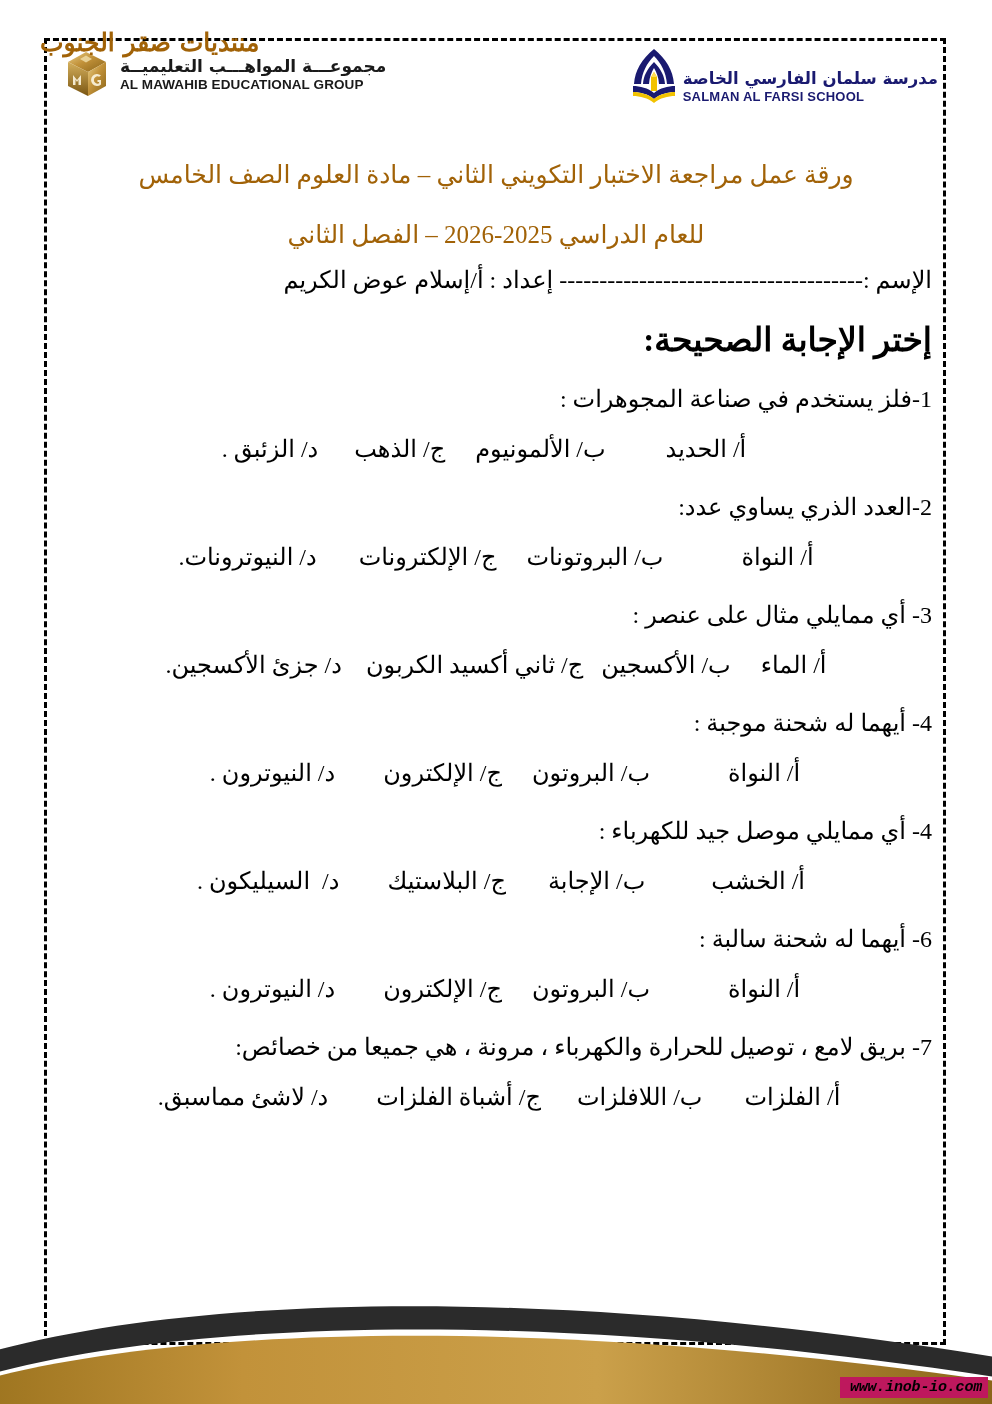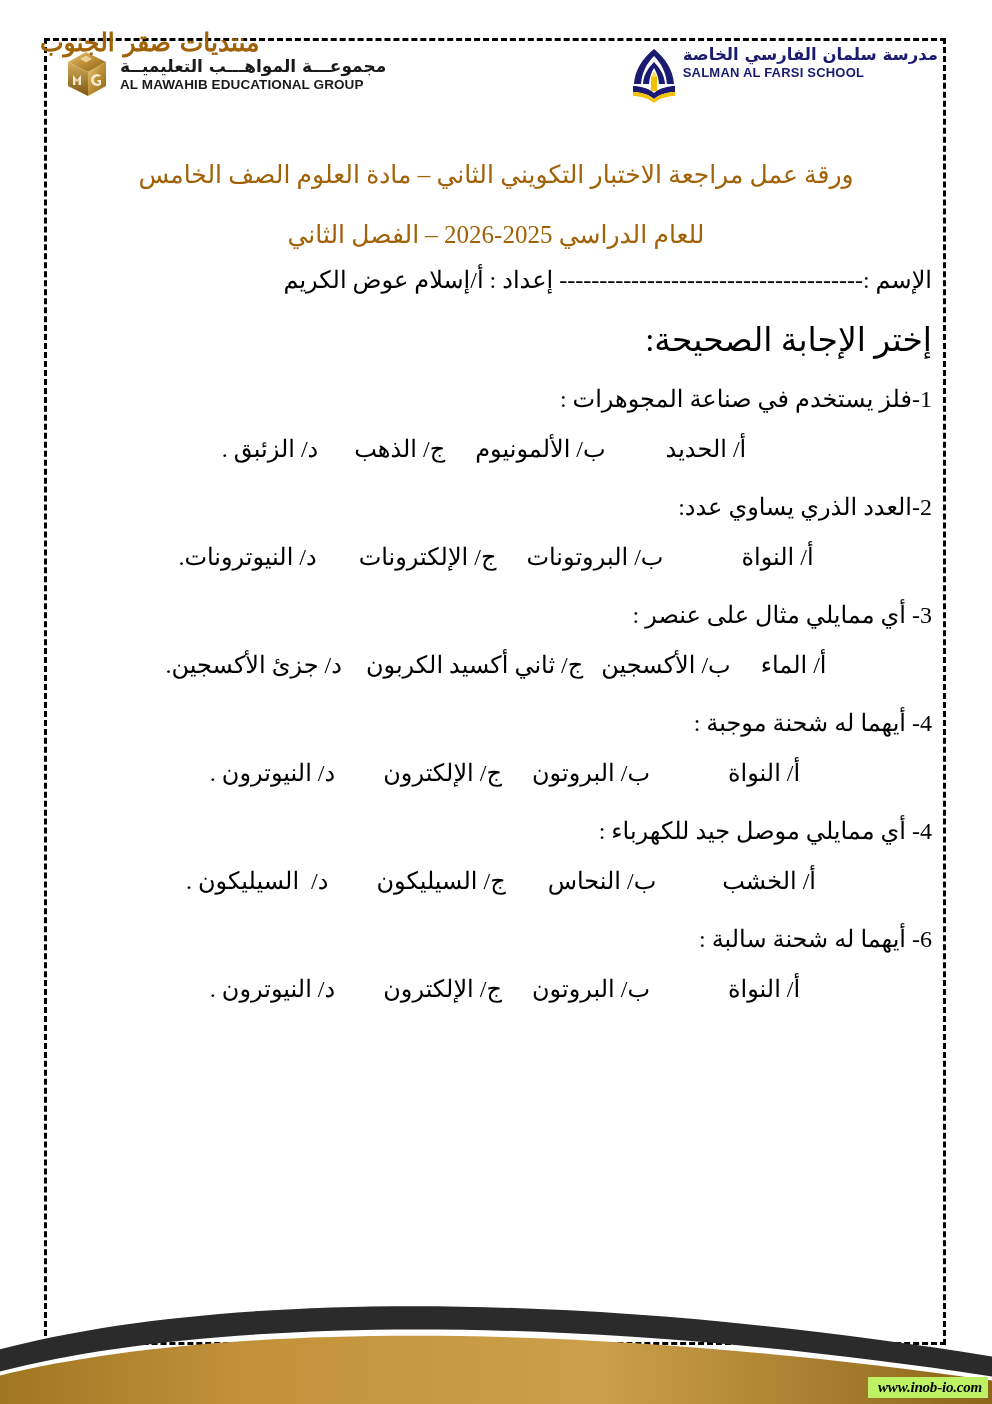--- a/index.html
+++ b/index.html
@@ -68,21 +68,21 @@
     font-family: "Liberation Sans", sans-serif;
     font-size: 13.5px;
     font-weight: bold;
     color: #1a1a1a;
     letter-spacing: 0.1px;
     margin-top: 2px;
   }
 
   .brand-right {
     display: flex;
-    align-items: flex-start;
+    align-items: flex-end;
     gap: 4px;
     direction: ltr;
   }
   .brand-right-text { display: flex; flex-direction: column; line-height: 1.08; }
   .farsi-ar {
     font-family: "DejaVu Sans", sans-serif;
     font-size: 16.5px;
     font-weight: bold;
     color: #1a1a70;
     direction: rtl;
@@ -141,21 +141,21 @@
     color: #000;
     text-align: right;
     margin-bottom: 26px;
     white-space: nowrap;
     direction: rtl;
   }
 
   .section-heading {
     font-family: "Liberation Serif", serif;
     font-size: 33px;
-    font-weight: normal;
+    font-weight: bold;
     color: #000;
     text-align: right;
     margin-bottom: 22px;
     padding-left: 90px;
   }
 
   .q-block { margin-bottom: 0px; }
 
   .q-text {
     font-family: Liberation Serif, serif;
@@ -202,22 +202,22 @@
     width: 992px;
     height: 130px;
     overflow: hidden;
     z-index: 3;
   }
 
   .site-watermark {
     position: absolute;
     right: 4px;
     bottom: 6px;
-    background: #bef264;
-    font-family: Liberation Serif, serif;
+    background: #be185d;
+    font-family: Liberation Mono, monospace;
     font-style: italic;
     font-weight: bold;
     font-size: 15px;
     color: #000;
     padding: 2px 6px 2px 10px;
     z-index: 9;
     letter-spacing: -0.2px;
   }
 </style>
 </head>
@@ -311,28 +311,32 @@
       <div class="q-opts">أ/ الماء     ب/ الأكسجين   ج/ ثاني أكسيد الكربون    د/ جزئ الأكسجين.</div>
     </div>
 
     <div class="q-block q4">
       <div class="q-text">4- أيهما له شحنة موجبة :</div>
       <div class="q-opts">أ/ النواة             ب/ البروتون     ج/ الإلكترون        د/ النيوترون .</div>
     </div>
 
     <div class="q-block q5">
       <div class="q-text">4-    أي ممايلي موصل جيد للكهرباء :</div>
-      <div class="q-opts">أ/ الخشب           ب/ النحاس       ج/ السيليكون        د/  السيليكون .</div>
+      <div class="q-opts">أ/ الخشب           ب/ الإجابة       ج/ البلاستيك        د/  السيليكون .</div>
     </div>
 
     <div class="q-block q6">
       <div class="q-text">6- أيهما له شحنة سالبة :</div>
       <div class="q-opts">أ/ النواة             ب/ البروتون     ج/ الإلكترون        د/ النيوترون .</div>
     </div>
 
+    <div class="q-block q7">
+      <div class="q-text">7- بريق لامع ، توصيل للحرارة والكهرباء ، مرونة ، هي جميعا من خصائص:</div>
+      <div class="q-opts">أ/ الفلزات       ب/ اللافلزات      ج/ أشباة الفلزات        د/ لاشئ مماسبق.</div>
+    </div>
 
   </div>
 
   <div class="footer-deco">
     <svg width="992" height="130" viewBox="0 0 992 130" preserveAspectRatio="none">
       <defs>
         <linearGradient id="goldgrad" x1="0" y1="0" x2="1" y2="0">
           <stop offset="0%" stop-color="#9E7520"></stop>
           <stop offset="25%" stop-color="#C2923A"></stop>
           <stop offset="60%" stop-color="#CBA04A"></stop>

